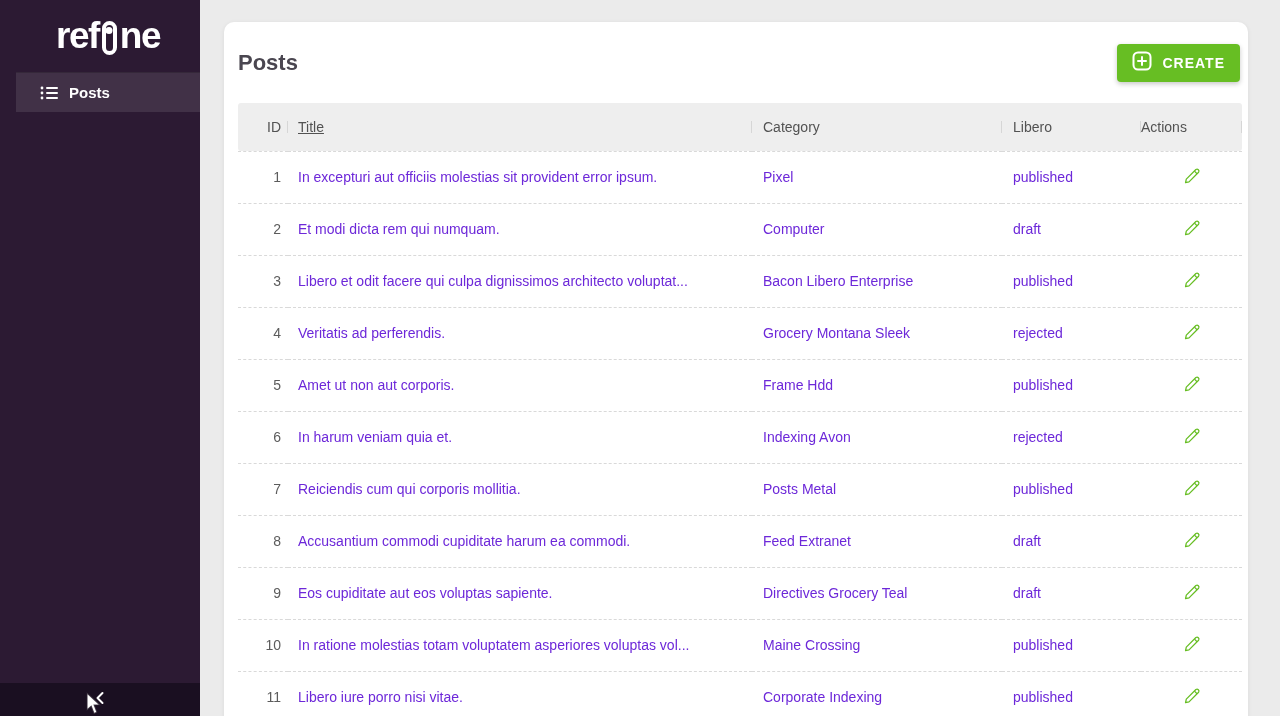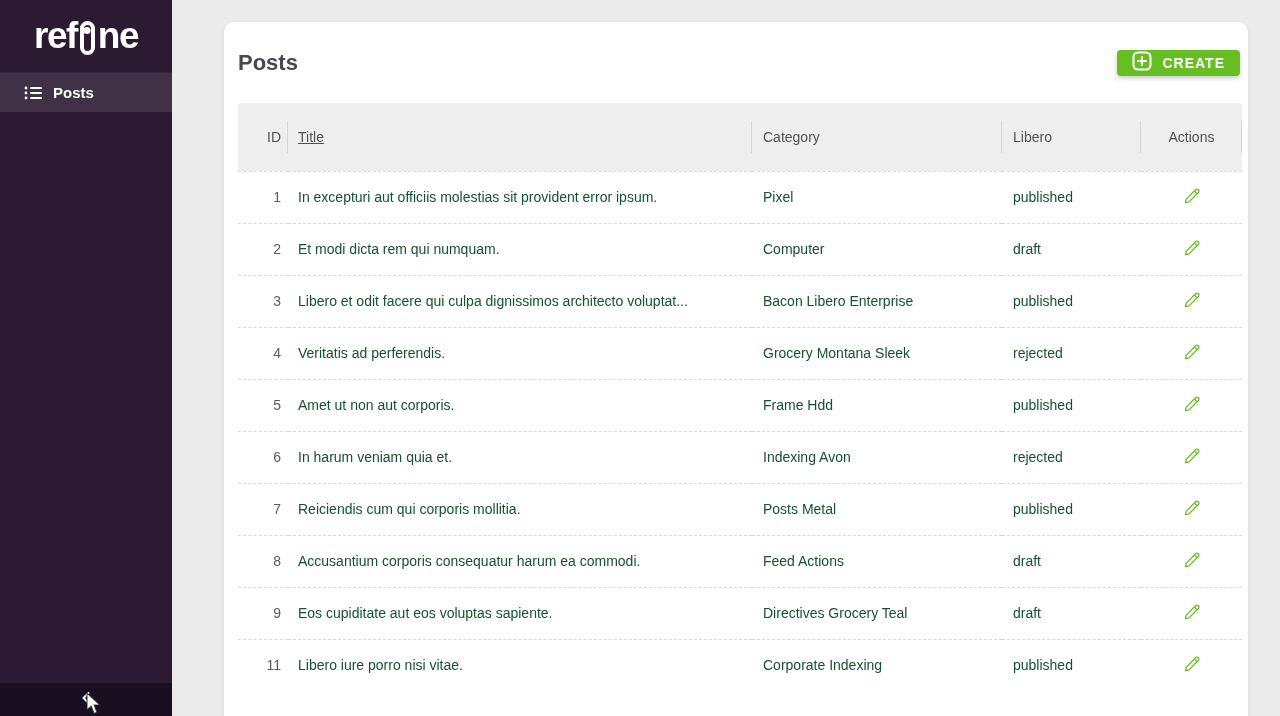--- a/index.html
+++ b/index.html
@@ -6,22 +6,23 @@
   html,body { width:1280px; height:716px; overflow:hidden; }
   body {
     font-family:"Liberation Sans","DejaVu Sans",sans-serif;
     background:#ebebeb;
     position:relative;
     color:#5c5c5c;
   }
 
   
   .sidebar {
-    position:absolute; left:0; top:0; width:172px; height:716px;
+    position:absolute; left:0; top:0; width:200px; height:716px;
     background:#2c1a33;
+    padding-left:16px;
   }
   .logo {
     height:72px; display:flex; align-items:center; justify-content:center;
     color:#fff; font-weight:800; font-size:37px; letter-spacing:-1.5px;
     cursor:default; user-select:none;
   }
   .logo .logo-pill {
     display:inline-block; width:15px; height:34px;
     border:4.5px solid #fff; border-radius:999px;
     margin:0 3px; position:relative; top:2px;
@@ -57,45 +58,45 @@
   .card-header {
     height:81px; display:flex; align-items:center; justify-content:space-between;
     padding:0 8px 0 14px;
   }
   .page-title {
     font-size:22px; font-weight:800; color:#4a4650; letter-spacing:0;
   }
   .create-btn {
     display:flex; align-items:center; gap:10px;
     background:#67be23; border:none; color:#fff;
-    height:26px; padding:0 15px; border-radius:4px;
+    height:38px; padding:0 15px; border-radius:4px;
     font-family:inherit; font-size:14px; font-weight:700; letter-spacing:1px;
     cursor:pointer; box-shadow:0 2px 5px rgba(0,0,0,0.22);
   }
 
   
   .table-wrap { margin:0 6px 0 14px; }
   table { width:100%; border-collapse:collapse; table-layout:fixed; }
   col.c-id{width:50px} col.c-title{width:464px} col.c-cat{width:250px}
   col.c-status{width:139px} col.c-actions{width:101px}
   thead th {
-    background:#eeeeee; height:68px; font-size:14px; font-weight:500;
+    background:#eeeeee; height:48px; font-size:14px; font-weight:500;
     color:#525252; text-align:left; position:relative;
   }
   thead th::after {
     content:""; position:absolute; right:0; top:18px; bottom:18px;
     width:1px; background:#d6d6d6;
   }
   th.h-id { text-align:right; padding-right:7px; border-radius:3px 0 0 3px; }
   th.h-title { padding-left:10px;text-decoration:underline; }
   th.h-cat { padding-left:11px; }
   th.h-status { padding-left:11px; }
-  th.h-actions { text-align:center; padding:0; border-radius:0 3px 3px 0; }
+  th.h-actions { padding:0; border-radius:0 3px 3px 0; }
   tbody tr { border-top:1px dashed #d9d9d9; }
-  tbody td { height:52px; font-size:14px; color:#14532d; white-space:nowrap;
+  tbody td { height:52px; font-size:14px; color:#6d28d9; white-space:nowrap;
     overflow:hidden; }
   td.cell-id { text-align:right; padding-right:7px; color:#5c5c5c; }
   td.cell-title { padding-left:10px; }
   td.cell-cat { padding-left:11px; }
   td.cell-status { padding-left:11px; }
   td.cell-actions { text-align:center; }
   .edit-btn {
     background:none; border:none; cursor:pointer; padding:4px;
     display:inline-flex; align-items:center; justify-content:center;
   }
@@ -288,22 +289,22 @@
             <path d="M17.2 3.4 a2.6 2.6 0 0 1 3.6 3.6 L8 19.8 L3.4 20.8 L4.4 16.2 Z" stroke="#67be23" stroke-width="1.7" stroke-linejoin="round"></path>
             <path d="M15.3 5.5 L18.7 8.9" stroke="#67be23" stroke-width="1.7"></path>
           </svg>
         </span>
       </button>
     </td>
   </tr>
 
   <tr>
     <td class="cell-id">8</td>
-    <td class="cell-title">Accusantium corporis consequatur harum ea commodi.</td>
-    <td class="cell-cat">Feed Actions</td>
+    <td class="cell-title">Accusantium commodi cupiditate harum ea commodi.</td>
+    <td class="cell-cat">Feed Extranet</td>
     <td class="cell-status">draft</td>
     <td class="cell-actions">
       <button class="edit-btn">
         <span>
           <svg width="18" height="18" viewBox="0 0 24 24" fill="none">
             <path d="M17.2 3.4 a2.6 2.6 0 0 1 3.6 3.6 L8 19.8 L3.4 20.8 L4.4 16.2 Z" stroke="#67be23" stroke-width="1.7" stroke-linejoin="round"></path>
             <path d="M15.3 5.5 L18.7 8.9" stroke="#67be23" stroke-width="1.7"></path>
           </svg>
         </span>
       </button>
@@ -320,20 +321,36 @@
         <span>
           <svg width="18" height="18" viewBox="0 0 24 24" fill="none">
             <path d="M17.2 3.4 a2.6 2.6 0 0 1 3.6 3.6 L8 19.8 L3.4 20.8 L4.4 16.2 Z" stroke="#67be23" stroke-width="1.7" stroke-linejoin="round"></path>
             <path d="M15.3 5.5 L18.7 8.9" stroke="#67be23" stroke-width="1.7"></path>
           </svg>
         </span>
       </button>
     </td>
   </tr>
 
+  <tr>
+    <td class="cell-id">10</td>
+    <td class="cell-title">In ratione molestias totam voluptatem asperiores voluptas vol...</td>
+    <td class="cell-cat">Maine Crossing</td>
+    <td class="cell-status">published</td>
+    <td class="cell-actions">
+      <button class="edit-btn">
+        <span>
+          <svg width="18" height="18" viewBox="0 0 24 24" fill="none">
+            <path d="M17.2 3.4 a2.6 2.6 0 0 1 3.6 3.6 L8 19.8 L3.4 20.8 L4.4 16.2 Z" stroke="#67be23" stroke-width="1.7" stroke-linejoin="round"></path>
+            <path d="M15.3 5.5 L18.7 8.9" stroke="#67be23" stroke-width="1.7"></path>
+          </svg>
+        </span>
+      </button>
+    </td>
+  </tr>
 
   <tr>
     <td class="cell-id">11</td>
     <td class="cell-title">Libero iure porro nisi vitae.</td>
     <td class="cell-cat">Corporate Indexing</td>
     <td class="cell-status">published</td>
     <td class="cell-actions">
       <button class="edit-btn">
         <span>
           <svg width="18" height="18" viewBox="0 0 24 24" fill="none">

